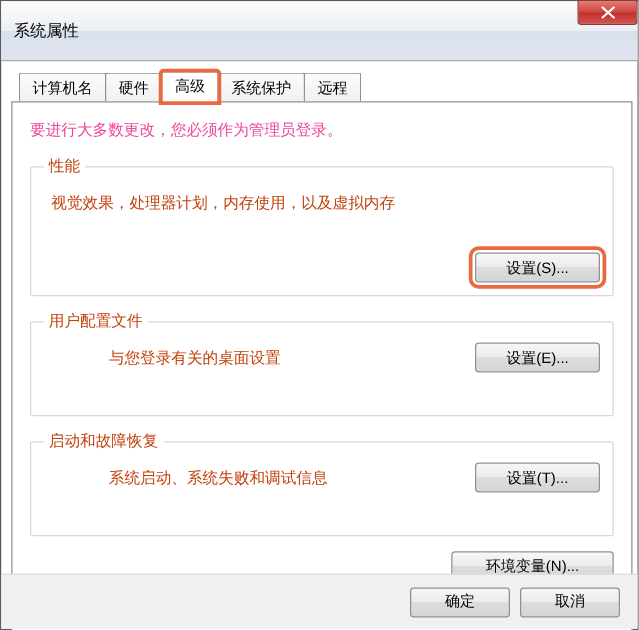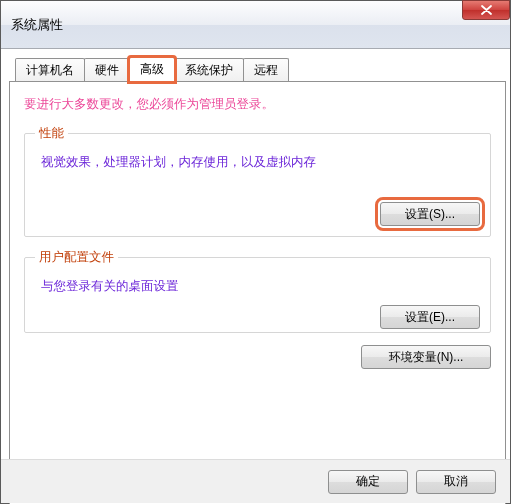--- a/index.html
+++ b/index.html
@@ -101,21 +101,21 @@
     margin: 0 0 12px 0;
     padding: 8px 10px 10px 10px;
     position: relative;
   }
   fieldset.group legend {
     padding: 0 4px;
     color: #c2410c;
     font-size: 12.5px;
   }
   .group-desc {
-    color: #6d28d9;
+    color: #c2410c;
     margin: 4px 0 10px 6px;
     font-size: 12.5px;
   }
   .btn-row {
     display: flex;
     justify-content: flex-end;
   }
   button.win {
     min-width: 100px;
     height: 24px;
@@ -149,21 +149,21 @@
     border-top: 1px solid #dcdcdc;
     display: flex;
     justify-content: flex-end;
     align-items: center;
     gap: 8px;
     padding-right: 14px;
   }
   .footer button.win { min-width: 80px; }
   fieldset.group.small { padding-bottom: 10px; }
   .tall { height: 76px; display:flex; flex-direction:column; justify-content:space-between;}
-  .tall2 { height: 48px; display:flex; flex-direction:column; justify-content:space-between;}
+  .tall2 { height: 48px; display:flex; flex-direction:row; justify-content:space-between;margin-left:46px;}
 </style>
 </head>
 <body>
 
 <div class="window">
   <div class="titlebar">
     <span class="title">系统属性</span>
     <div class="close-btn">
       <svg width="11" height="10" viewBox="0 0 11 10">
         <path d="M1 1 L10 9 M10 1 L1 9" stroke="#fff" stroke-width="1.8" stroke-linecap="round"></path>
@@ -196,20 +196,29 @@
       <fieldset class="group small">
         <legend>用户配置文件</legend>
         <div class="tall2">
           <div class="group-desc">与您登录有关的桌面设置</div>
           <div class="btn-row">
             <button class="win">设置(E)...</button>
           </div>
         </div>
       </fieldset>
 
+      <fieldset class="group small">
+        <legend>启动和故障恢复</legend>
+        <div class="tall2">
+          <div class="group-desc">系统启动、系统失败和调试信息</div>
+          <div class="btn-row">
+            <button class="win">设置(T)...</button>
+          </div>
+        </div>
+      </fieldset>
 
       <div class="env-row">
         <button class="win" style="min-width:130px">环境变量(N)...</button>
       </div>
     </div>
   </div>
 
   <div class="footer">
     <button class="win">确定</button>
     <button class="win">取消</button>

